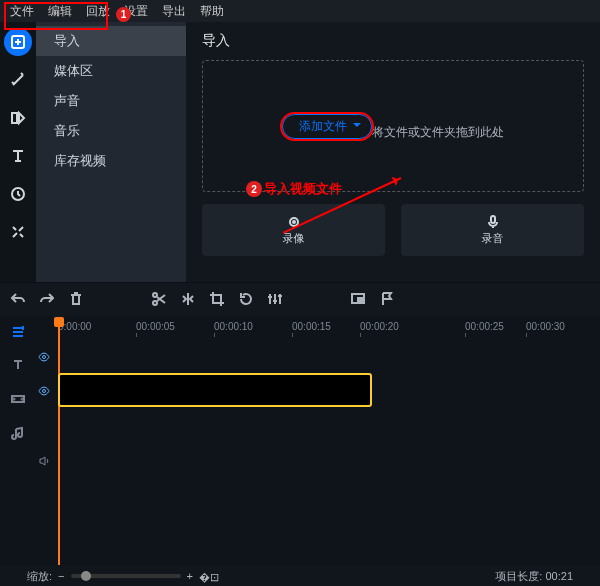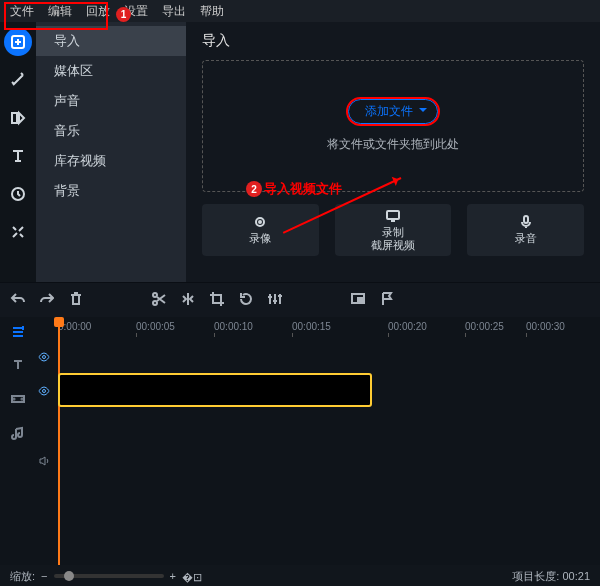--- a/index.html
+++ b/index.html
@@ -16,21 +16,21 @@
   .rail svg{width:16px;height:16px;stroke:currentColor;fill:none;stroke-width:2}
   
   .side{width:150px;background:#222831;padding:4px 0}
   .side .item{padding:6px 18px;color:#cfd6dc;cursor:pointer;position:relative;font-size:13px}
   .side .item.sel{background:#3a414b}
   .redbox{position:absolute;border:2px solid #f00;pointer-events:none}
   .badge{width:15px;height:15px;border-radius:50%;background:#e02020;color:#fff;font-size:10px;font-weight:bold;display:inline-flex;align-items:center;justify-content:center;position:absolute}
   
   .main{flex:1;background:#12171e;padding:10px 16px;position:relative}
   .main h3{margin:0 0 10px 0;font-weight:normal;font-size:14px;color:#e6e6e6}
-  .drop{border:1px dashed #555;border-radius:4px;height:130px;display:flex;flex-direction:column;align-items:center;justify-content:center;position:relative}
+  .drop{border:1px dashed #555;border-radius:4px;height:130px;display:flex;flex-direction:row;align-items:center;justify-content:center;position:relative}
   .addbtn{border:1px solid #0b74ff;outline:2px solid #f00;border-radius:14px;padding:3px 24px 3px 16px;color:#0b74ff;position:relative;cursor:pointer;font-size:12px;background:transparent}
   .addbtn:after{content:"";position:absolute;right:10px;top:8px;border:4px solid transparent;border-top-color:#0b74ff}
   .hint{margin-top:12px;color:#aeb5bd;font-size:12px}
   .arrow-line{position:absolute;left:85px;top:155px;width:130px;height:2px;background:#f00;transform:rotate(-25deg);transform-origin:right center}
   .arrow-line:before{content:"";position:absolute;right:-2px;top:-4px;border:5px solid transparent;border-left-color:#f00}
   .ann2{position:absolute;left:60px;top:158px;color:#f00;font-weight:bold;font-size:13px;display:flex;align-items:center;gap:2px}
   .ann2 .b2{position:static;width:16px;height:16px}
   
   .cards{display:flex;gap:16px;margin-top:12px}
   .card{flex:1;background:#1e242c;border-radius:4px;height:52px;display:flex;flex-direction:column;align-items:center;justify-content:center;cursor:pointer;gap:2px}
@@ -51,21 +51,21 @@
   .ruler{height:22px;position:relative;color:#7d8692;font-size:10px}
   .ruler .tick{position:absolute;top:4px}
   .ruler .tick:before{content:"";position:absolute;left:0;top:12px;width:1px;height:4px;background:#555}
   .playhead{position:absolute;left:22px;top:0;bottom:0;width:2px;background:#ff7a18}
   .playhead:before{content:"";position:absolute;top:0;left:-4px;width:10px;height:10px;background:#ff7a18;border-radius:2px}
   .track{height:30px;margin-top:4px;position:relative}
   .eye{position:absolute;left:2px;top:8px;color:#5fb0ff}
   .mute{position:absolute;left:2px;top:8px;color:#7d8692}
   .clipSel{position:absolute;left:22px;top:56px;width:310px;height:30px;border:2px solid #ffcc33;border-radius:3px;background:#000}
   
-  .footer{height:22px;background:#11161c;display:flex;align-items:center;justify-content:space-between;padding:0 10px;color:#aeb5bd;font-size:11px}
+  .footer{height:22px;background:#11161c;display:flex;align-items:center;justify-content:space-between;padding:0 27px;color:#aeb5bd;font-size:11px}
   .zoom{display:flex;align-items:center;gap:6px}
   .slider{width:110px;height:4px;background:#333;border-radius:2px;position:relative}
   .slider .knob{width:10px;height:10px;background:#888;border-radius:50%;position:absolute;top:-3px;left:10px}
 </style>
 </head>
 <body>
 
 <div class="app">
 
   <div class="menubar">
@@ -114,21 +114,20 @@
           </svg>
         </div>
     </div>
 
     <div class="side">
       <div class="item sel">导入</div>
       <div class="item">媒体区</div>
       <div class="item">声音</div>
       <div class="item">音乐</div>
       <div class="item">库存视频</div>
-      <div class="item">背景</div>
       <div class="redbox" style="left:4px;top:2px;width:100px;height:24px"></div>
       <div class="badge" style="left:116px;top:7px">1</div>
     </div>
 
     <div class="main">
       <h3>导入</h3>
       <div class="drop">
         <button class="addbtn">添加文件</button>
         <div class="hint">将文件或文件夹拖到此处</div>
       </div>
@@ -138,28 +137,20 @@
         <span>导入视频文件</span>
       </div>
 
       <div class="cards">
         <div class="card">
           <svg>
               <circle cx="8" cy="8" r="4"></circle>
               <circle cx="8" cy="8" r="1" fill="#cfd6dc"></circle>
             </svg>
           <div class="lbl">录像</div>
-        </div>
-        <div class="card">
-          <svg>
-              <rect x="2" y="3" width="12" height="8" rx="1"></rect>
-              <path d="M6 13h4"></path>
-            </svg>
-          <div class="lbl" style="white-space:pre-line">录制
-截屏视频</div>
         </div>
         <div class="card">
           <svg>
               <rect x="6" y="2" width="4" height="7" rx="2"></rect>
               <path d="M4 8a4 4 0 0 0 8 0M8 12v2"></path>
             </svg>
           <div class="lbl">录音</div>
         </div>
       </div>
     </div>
@@ -233,21 +224,21 @@
             <path d="M5 3v8a2 2 0 1 1-2-2M5 3l6-1v7a2 2 0 1 1-2-2"></path>
           </svg>
         </div>
     </div>
     <div class="tracks">
       <div class="ruler">
         <span class="tick" style="left:22px">0:00:00</span>
         <span class="tick" style="left:100px">00:00:05</span>
         <span class="tick" style="left:178px">00:00:10</span>
         <span class="tick" style="left:256px">00:00:15</span>
-        <span class="tick" style="left:352px">00:00:20</span>
+        <span class="tick" style="left:324px">00:00:20</span>
         <span class="tick" style="left:429px">00:00:25</span>
         <span class="tick" style="left:490px">00:00:30</span>
       </div>
       <div class="playhead"></div>
       <div class="track">
         <span class="eye"><svg width="12" height="12">
               <path d="M1 6s2-4 5-4 5 4 5 4-2 4-5 4-5-4-5-4z" stroke="#5fb0ff" fill="none"></path>
               <circle cx="6" cy="6" r="1.5" stroke="#5fb0ff" fill="none"></circle>
             </svg></span>
       </div>

